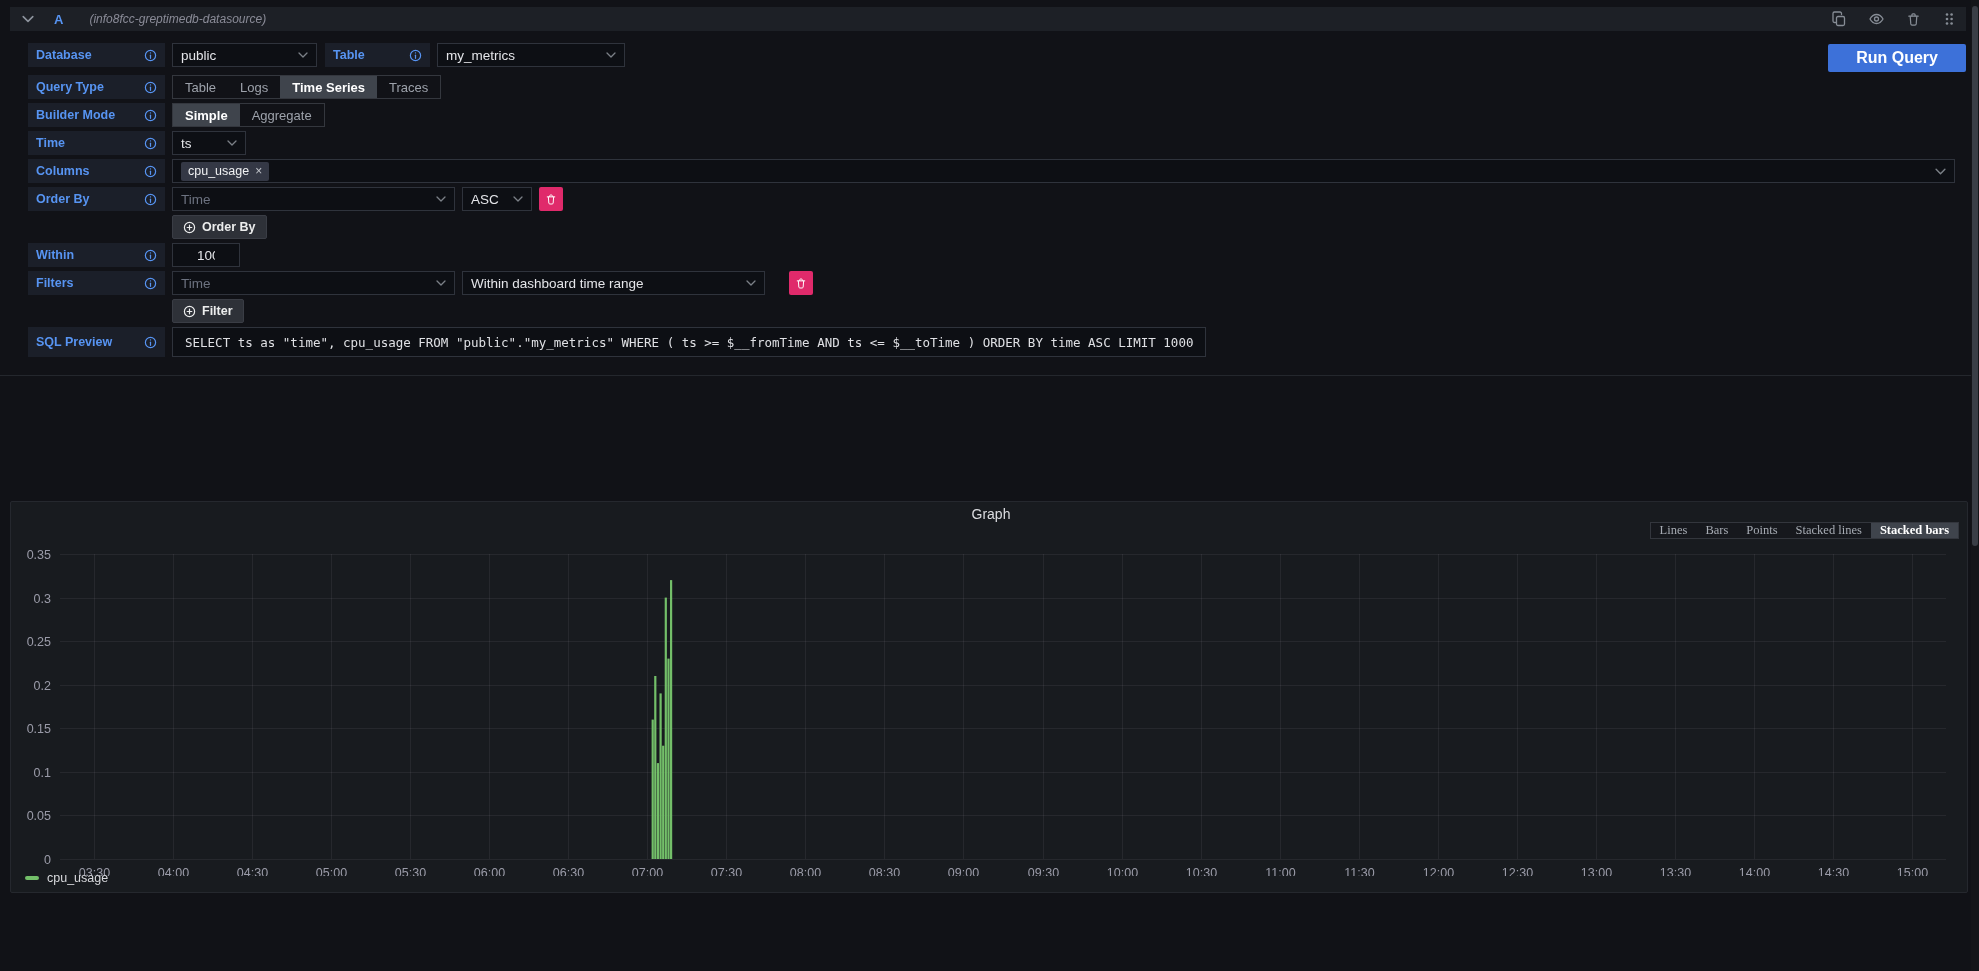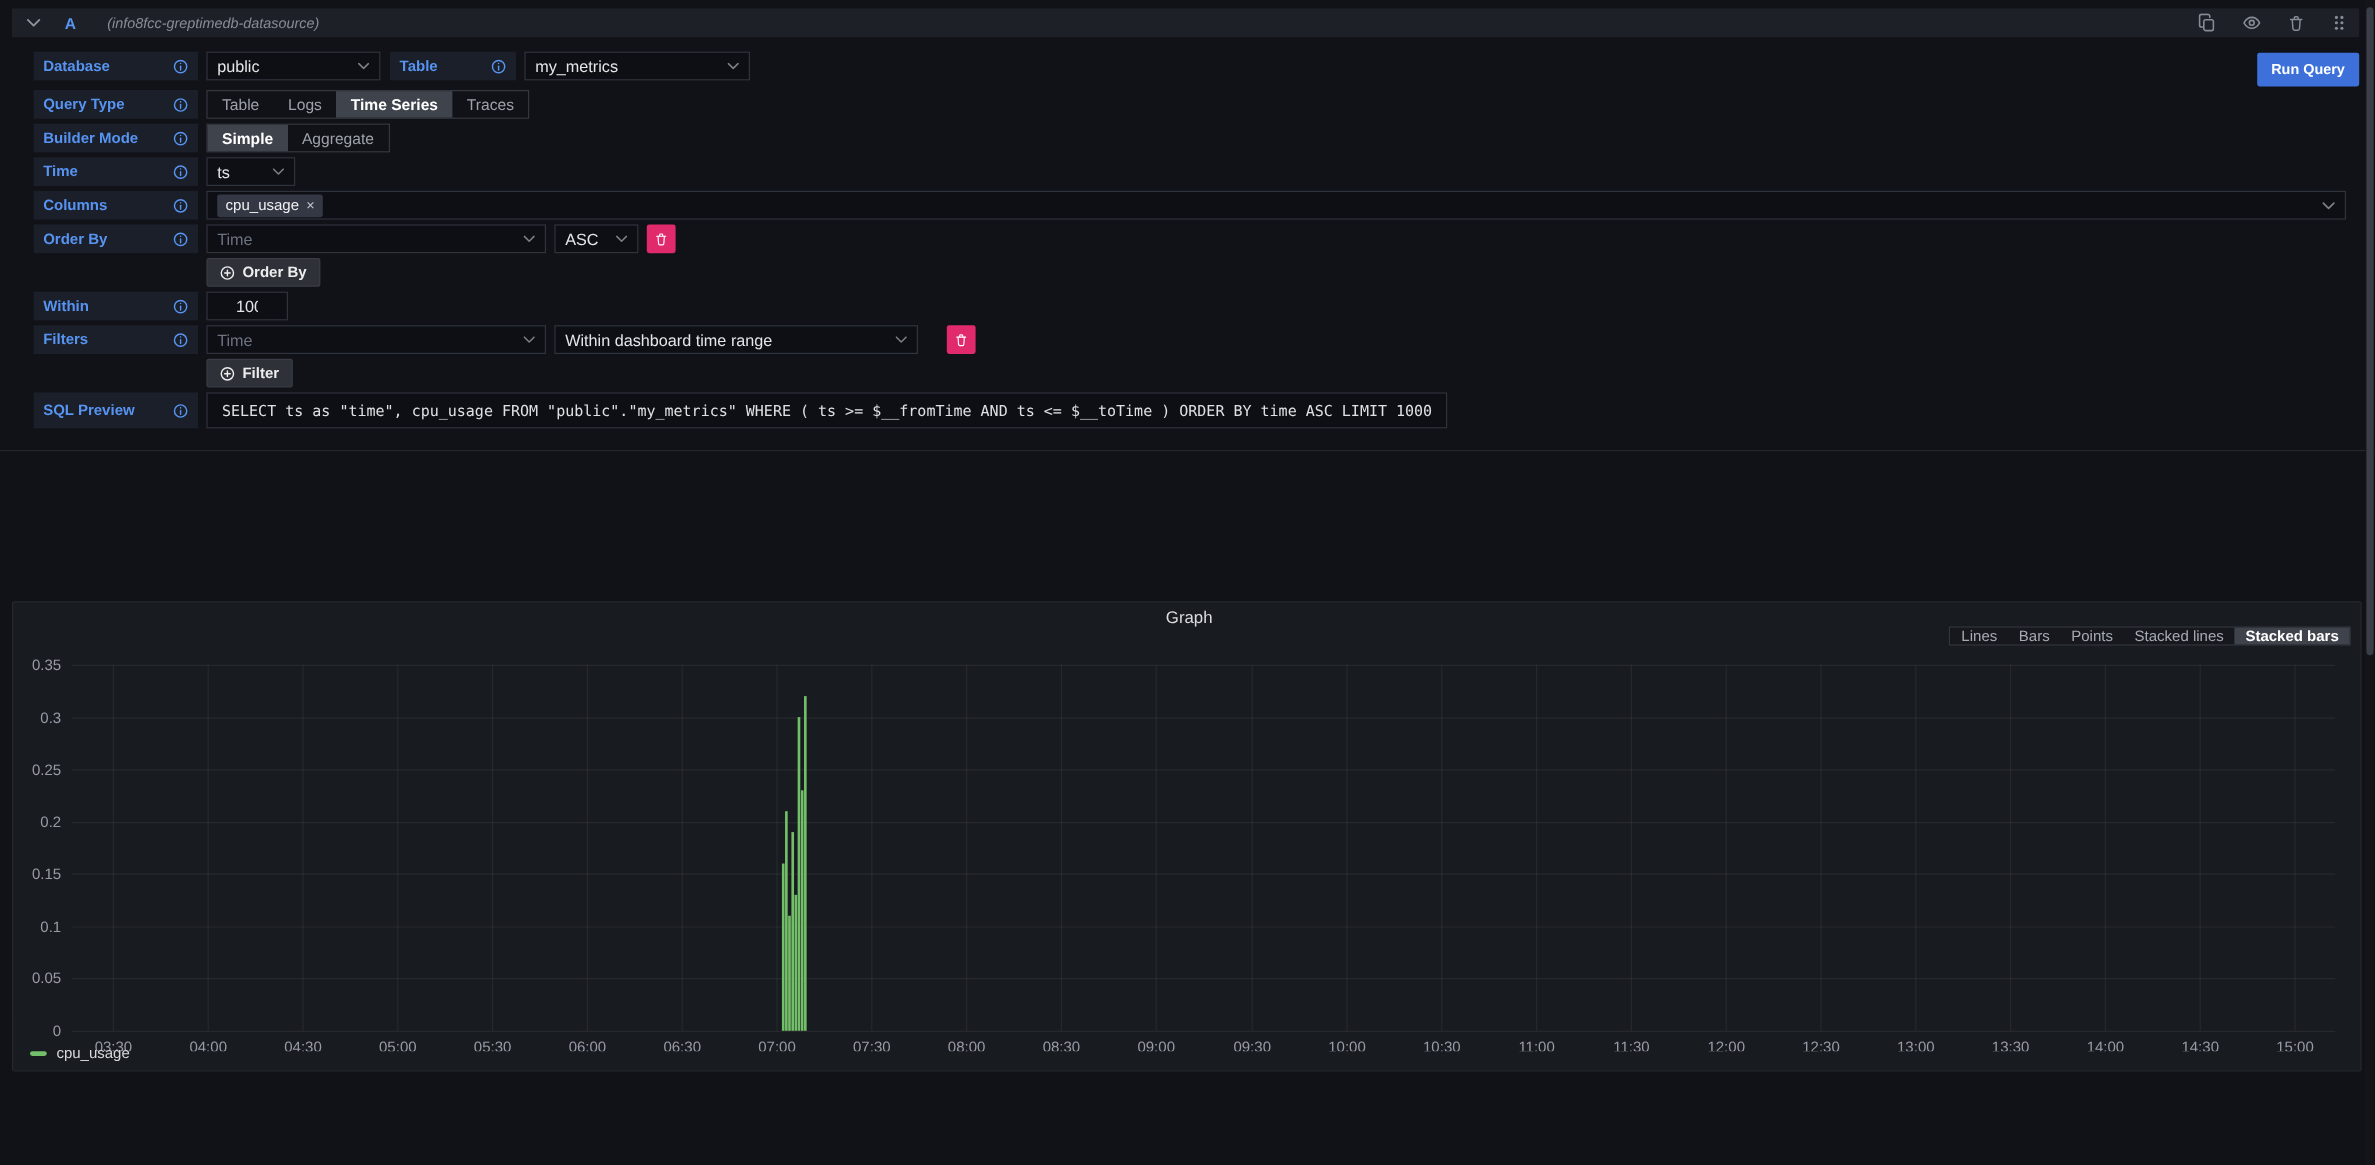--- a/index.html
+++ b/index.html
@@ -8,22 +8,22 @@
   .page { position:relative; width:1979px; height:971px; background:#111217; overflow:hidden; color:#ccccdc; }
 
   
   .row-header { margin:7px 13px 0 10px; height:24px; background:#1d2026; display:flex; align-items:center; padding:0 10px; }
   .row-header .chev { color:#8e949e; display:flex; margin:0 6px 0 2px; cursor:pointer; }
   .ref-id { color:#5794F2; font-weight:700; font-size:13px; margin:0 26px 0 14px; }
   .ds-name { color:rgba(204,204,220,0.62); font-style:italic; font-size:12px;text-align:right; }
   .hdr-icons { margin-left:auto; display:flex; align-items:center; gap:21px; color:#878d96; }
   .hdr-icons .hicon { display:flex; cursor:pointer; }
 
-  .run-query { position:absolute; top:44px; right:13px; height:28px; padding:0 12px; background:#3D71D9; color:#fff;
-    font-size:12px; font-weight:600; border:none; border-radius:2px; cursor:pointer; font-family:inherit; }
+  .run-query { position:absolute; top:44px; right:13px; height:28px; padding:0 28px; background:#3D71D9; color:#fff;
+    font-size:16px; font-weight:600; border:none; border-radius:2px; cursor:pointer; font-family:inherit; }
 
   
   .editor-body { margin:6px 13px 0 10px; padding:6px 11px 0 18px; position:relative; }
   .form-row { display:flex; align-items:stretch; height:24px; margin-bottom:4px; }
   .form-label { width:137px; flex:none; background:#1b1f29; display:flex; align-items:center; padding:0 8px;
     color:#5794F2; font-size:12.5px; font-weight:600; }
   .form-label .info-icon { margin-left:auto; display:flex; color:#5794F2; }
   .form-label.narrow { width:105px; margin-left:8px; }
   .ctrl { margin-left:7px; }
 
@@ -64,21 +64,21 @@
 
   .section-divider { margin-top:18px; border:none; border-top:1px solid #24272d; }
 
   
   .graph-panel { margin:125px 11px 0 10px; height:392px; background:#181b1f; border:1px solid #25282e;
     border-radius:2px; position:relative; }
   .panel-header { height:28px; display:flex; align-items:center; padding:4px 8px 0 12px;flex-direction:column; }
   .panel-title { font-size:14px; font-weight:500; color:#dcdde1; }
   .mode-tabs { margin-left:auto; display:flex; align-items:center; border:1px solid #33363d; height:22px; background:#16181d; }
   .mode-tab { border:none; background:transparent; color:#a6abb3; font-size:12.5px; padding:0 9px; height:100%;
-    cursor:pointer; font-family:Liberation Sans, sans-serif; }
+    cursor:pointer; font-family:Liberation Serif, serif; }
   .mode-tab.active { background:#3f444c; color:#fff; font-weight:700; }
   #chart { display:block; margin-top:0; }
   .legend { position:absolute; left:14px; bottom:7px; display:flex; align-items:center; gap:8px; cursor:pointer; }
   .legend .swatch { width:14px; height:4px; border-radius:2px; background:#73BF69; }
   .legend .lbl { font-size:12.5px; color:#d8d9dd; }
 
   
   .scrollbar { position:absolute; top:0; right:0; width:8px; height:971px; background:#141519; }
   .scroll-thumb { position:absolute; top:6px; right:1px; width:6px; height:540px; border-radius:3px; background:#3a3e46; cursor:grab; }
 

